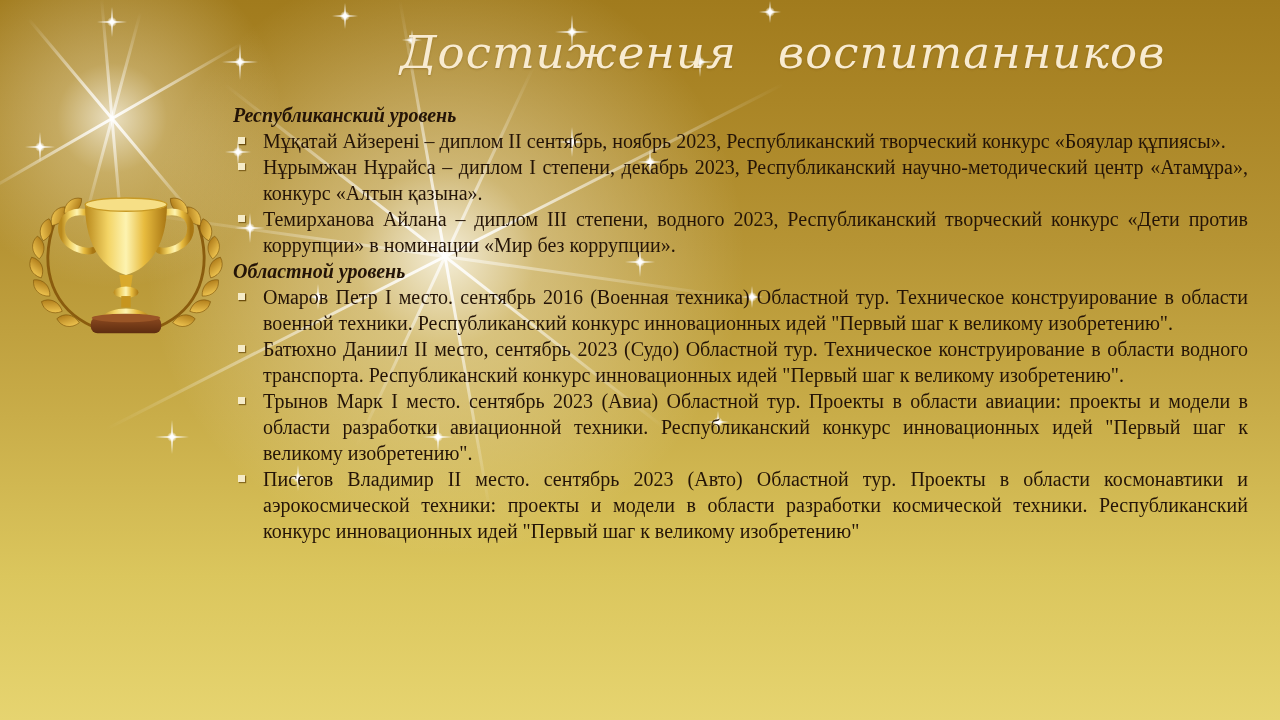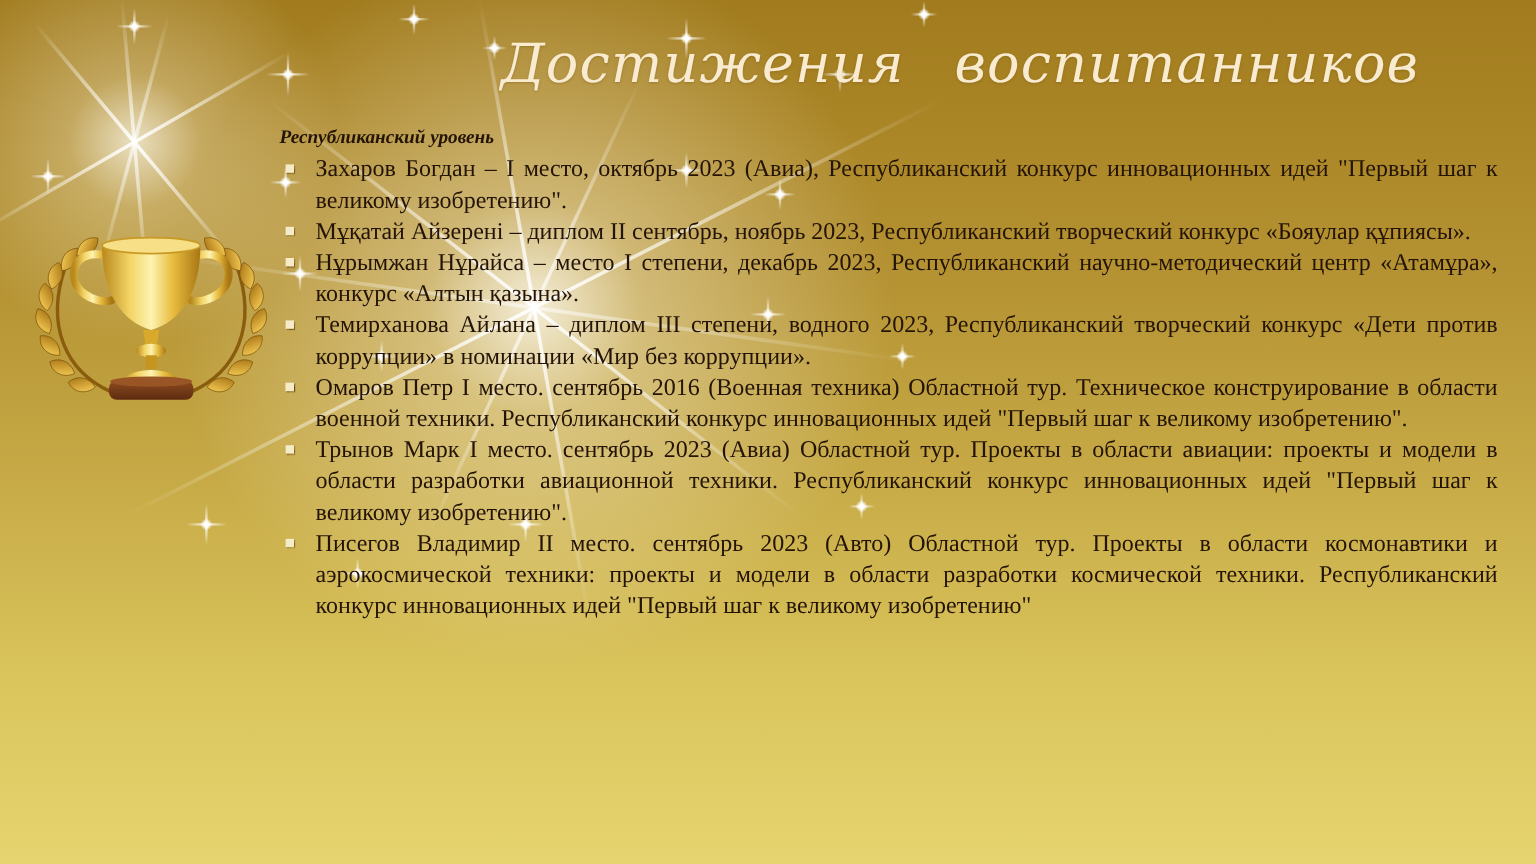--- a/index.html
+++ b/index.html
@@ -24,26 +24,26 @@
   }
   .sp::before, .sp::after { content:""; position:absolute; left:50%; top:50%; transform:translate(-50%,-50%); }
   .sp::before { width:100%; height:2px;
     background:linear-gradient(90deg,transparent,rgba(255,255,255,.95),transparent); }
   .sp::after { height:100%; width:2px;
     background:linear-gradient(180deg,transparent,rgba(255,255,255,.95),transparent); }
 
   .title {
     position:absolute; left:400px; top:26px; width:800px; margin:0;
     font-family:"DejaVu Serif",serif; font-style:italic; font-weight:normal;
-    font-size:45px; letter-spacing:1px; word-spacing:26px; text-align:center;
+    font-size:45px; letter-spacing:1px; word-spacing:26px; 
     color:#f8ebd0; text-shadow:0 1px 2px rgba(110,75,5,.35);
   }
   .content { position:absolute; left:233px; top:102px; width:1015px; color:#241407; }
   .section-heading {
-    font-weight:bold; font-style:italic; font-size:16px; line-height:26px;
+    font-weight:bold; font-style:italic; font-size:20px; line-height:26px;
   }
   .item { position:relative; padding-left:30px; text-align:justify;
     font-size:20px; line-height:26px; }
   .bullet {
     position:absolute; left:5px; top:9px; width:7px; height:7px;
     background:#f5ebc8; box-shadow:1px 1px 1px rgba(95,65,5,.65);
   }
   .trophy { position:absolute; left:26px; top:166px; width:200px; height:182px; }
 </style>
 </head>
@@ -144,42 +144,46 @@
   </svg>
 
   <h1 class="title">Достижения воспитанников</h1>
 
   <div class="content">
 
     <div class="section-heading">Республиканский уровень</div>
 
     <div class="item">
       <span class="bullet"></span>
-      <span>Захаров Богдан – I место, октябрь 2023 (Авиа), Республиканский конкурс инновационных идей "Первый шаг к великому изобретению".</span>
     </div>
     <div class="item">
       <span class="bullet"></span>
       <span>Мұқатай Айзерені – диплом II сентябрь, ноябрь 2023, Республиканский творческий конкурс «Бояулар құпиясы».</span>
     </div>
     <div class="item">
       <span class="bullet"></span>
-      <span>Нұрымжан Нұрайса – место I степени, декабрь 2023, Республиканский научно-методический центр «Атамұра», конкурс «Алтын қазына».</span>
+      <span>Нұрымжан Нұрайса – диплом I степени, декабрь 2023, Республиканский научно-методический центр «Атамұра», конкурс «Алтын қазына».</span>
     </div>
     <div class="item">
       <span class="bullet"></span>
       <span>Темирханова Айлана – диплом III степени, водного 2023, Республиканский творческий конкурс «Дети против коррупции» в номинации «Мир без коррупции».</span>
     </div>
 
+    <div class="section-heading">Областной уровень</div>
 
     <div class="item">
       <span class="bullet"></span>
     </div>
     <div class="item">
       <span class="bullet"></span>
       <span>Омаров Петр I место. сентябрь 2016 (Военная техника) Областной тур. Техническое конструирование в области военной техники. Республиканский конкурс инновационных идей "Первый шаг к великому изобретению".</span>
+    </div>
+    <div class="item">
+      <span class="bullet"></span>
+      <span>Батюхно Даниил II место, сентябрь 2023 (Судо) Областной тур. Техническое конструирование в области водного транспорта. Республиканский конкурс инновационных идей "Первый шаг к великому изобретению".</span>
     </div>
     <div class="item">
       <span class="bullet"></span>
       <span>Трынов Марк I место. сентябрь 2023 (Авиа) Областной тур. Проекты в области авиации: проекты и модели в области разработки авиационной техники. Республиканский конкурс инновационных идей "Первый шаг к великому изобретению".</span>
     </div>
     <div class="item">
       <span class="bullet"></span>
       <span>Писегов Владимир II место. сентябрь 2023 (Авто) Областной тур. Проекты в области космонавтики и аэрокосмической техники: проекты и модели в области разработки космической техники. Республиканский конкурс инновационных идей "Первый шаг к великому изобретению"</span>
     </div>
 

